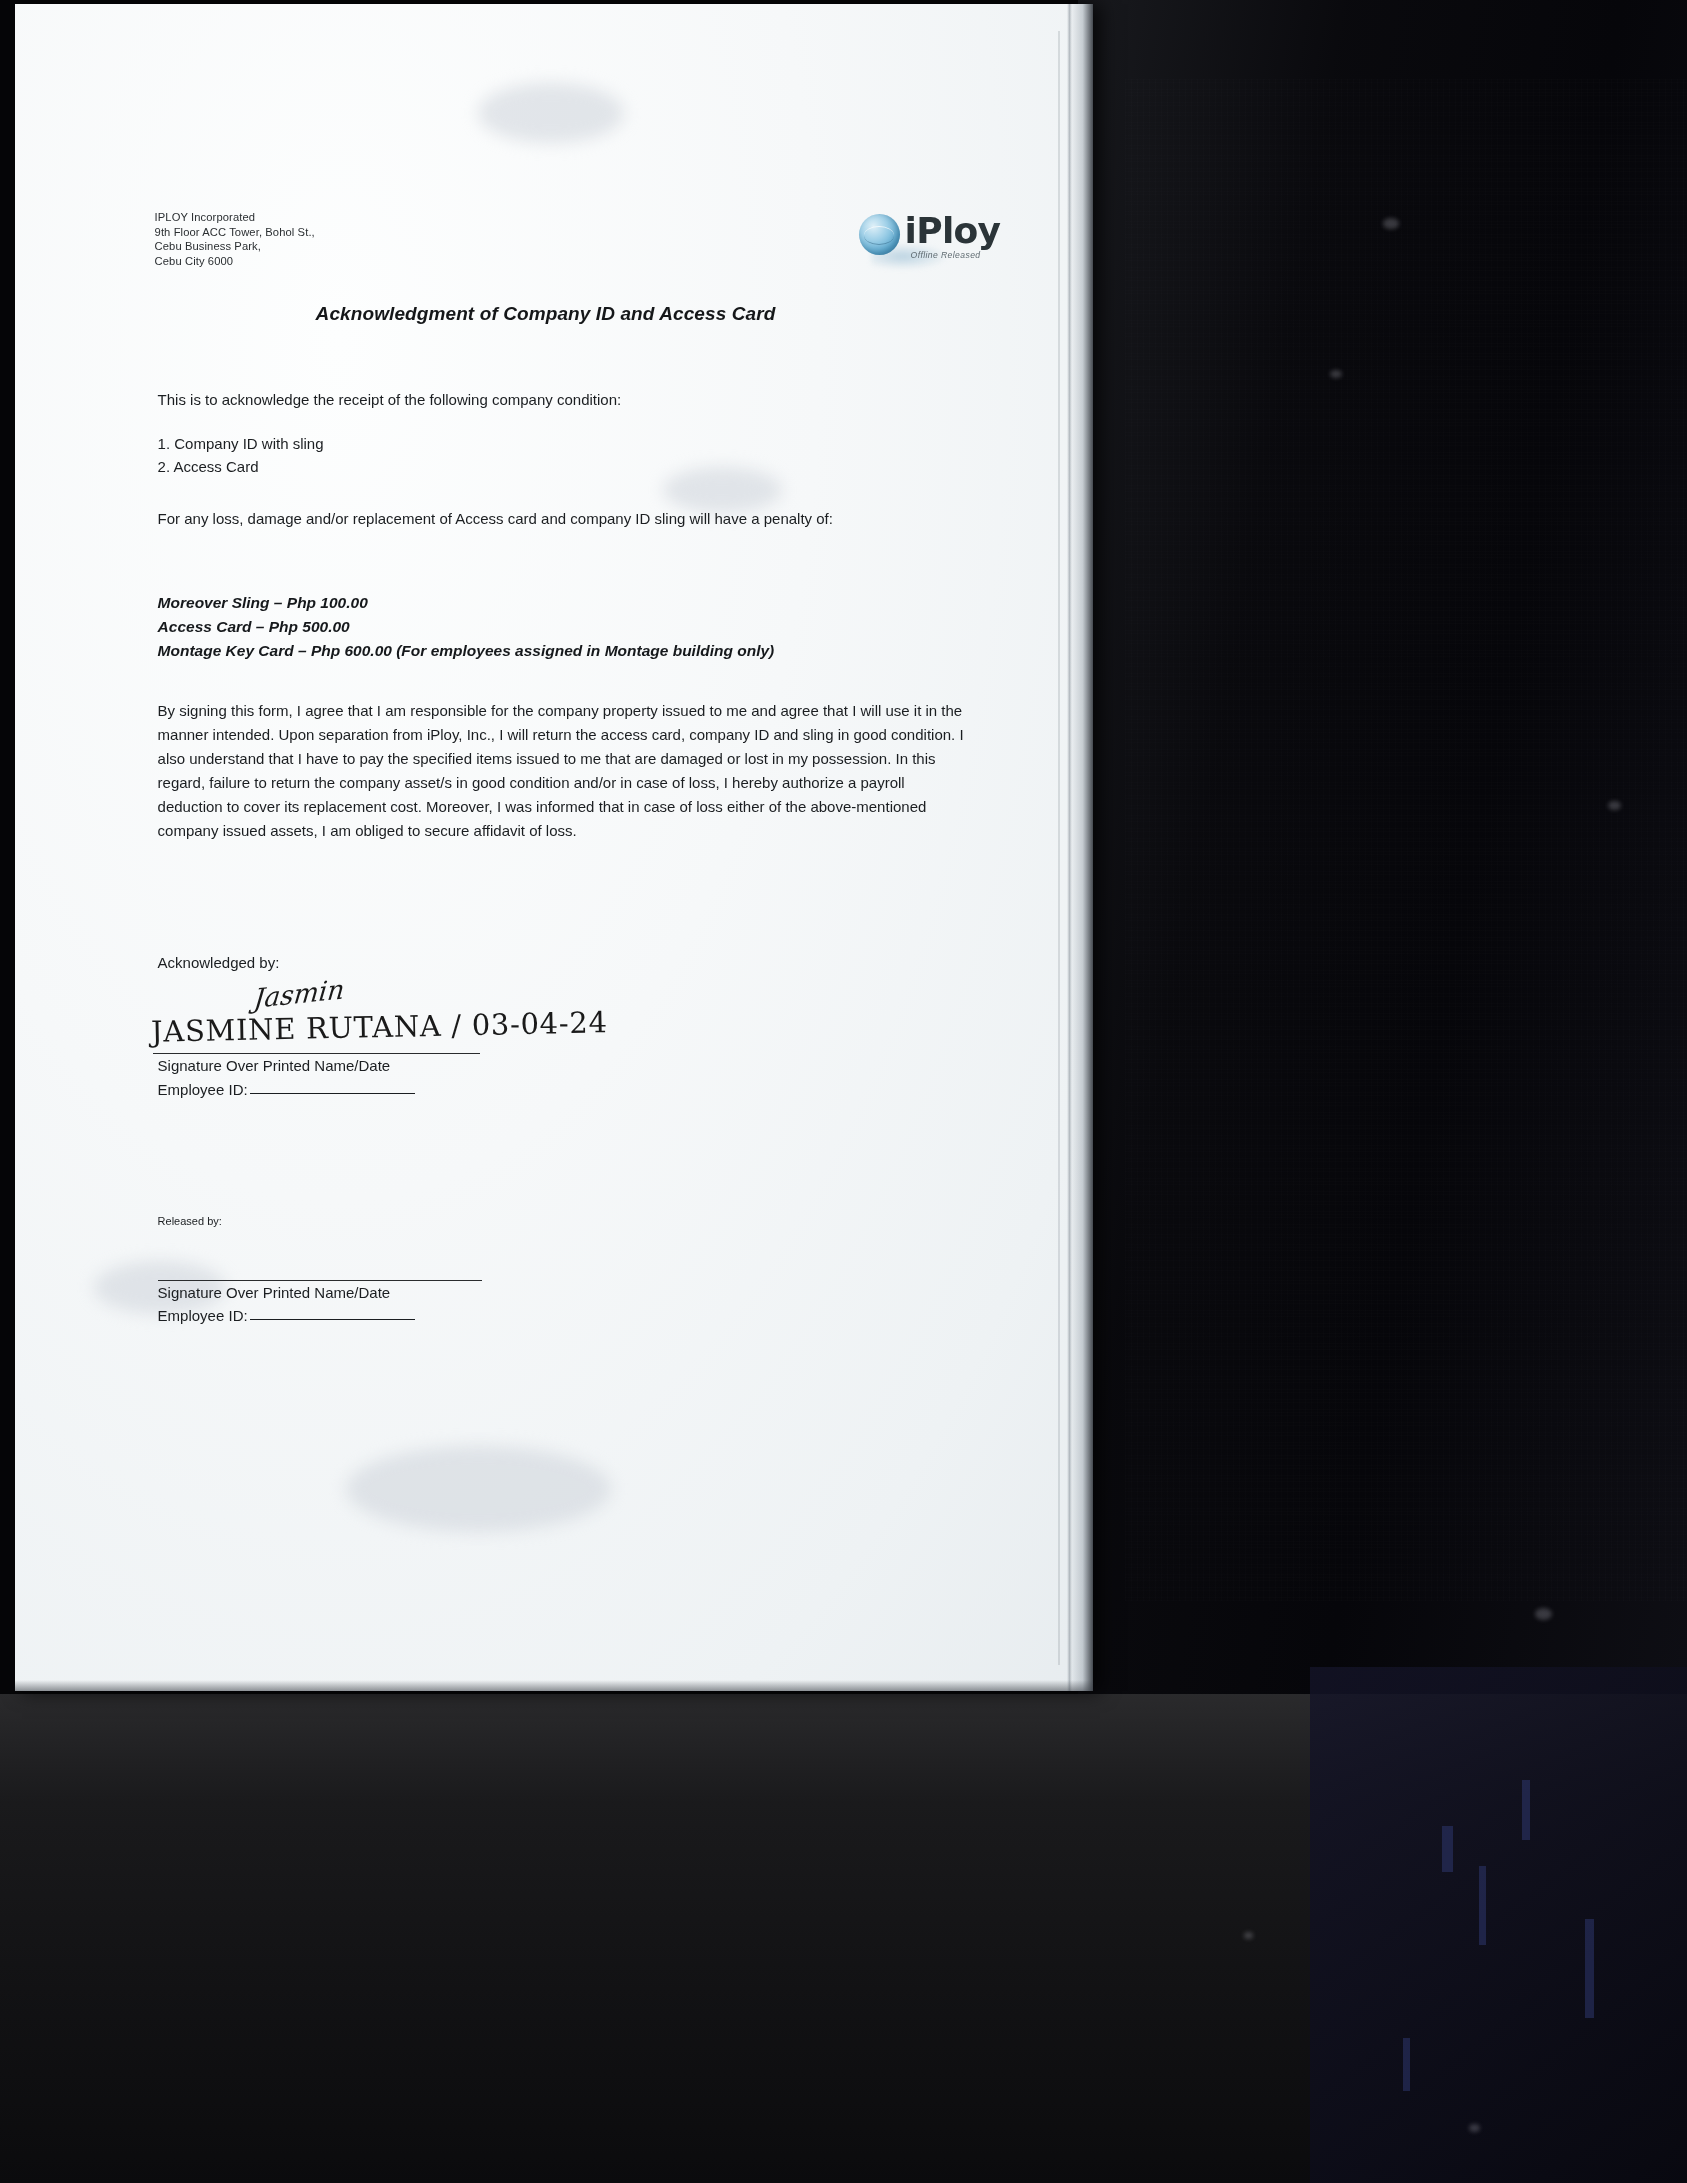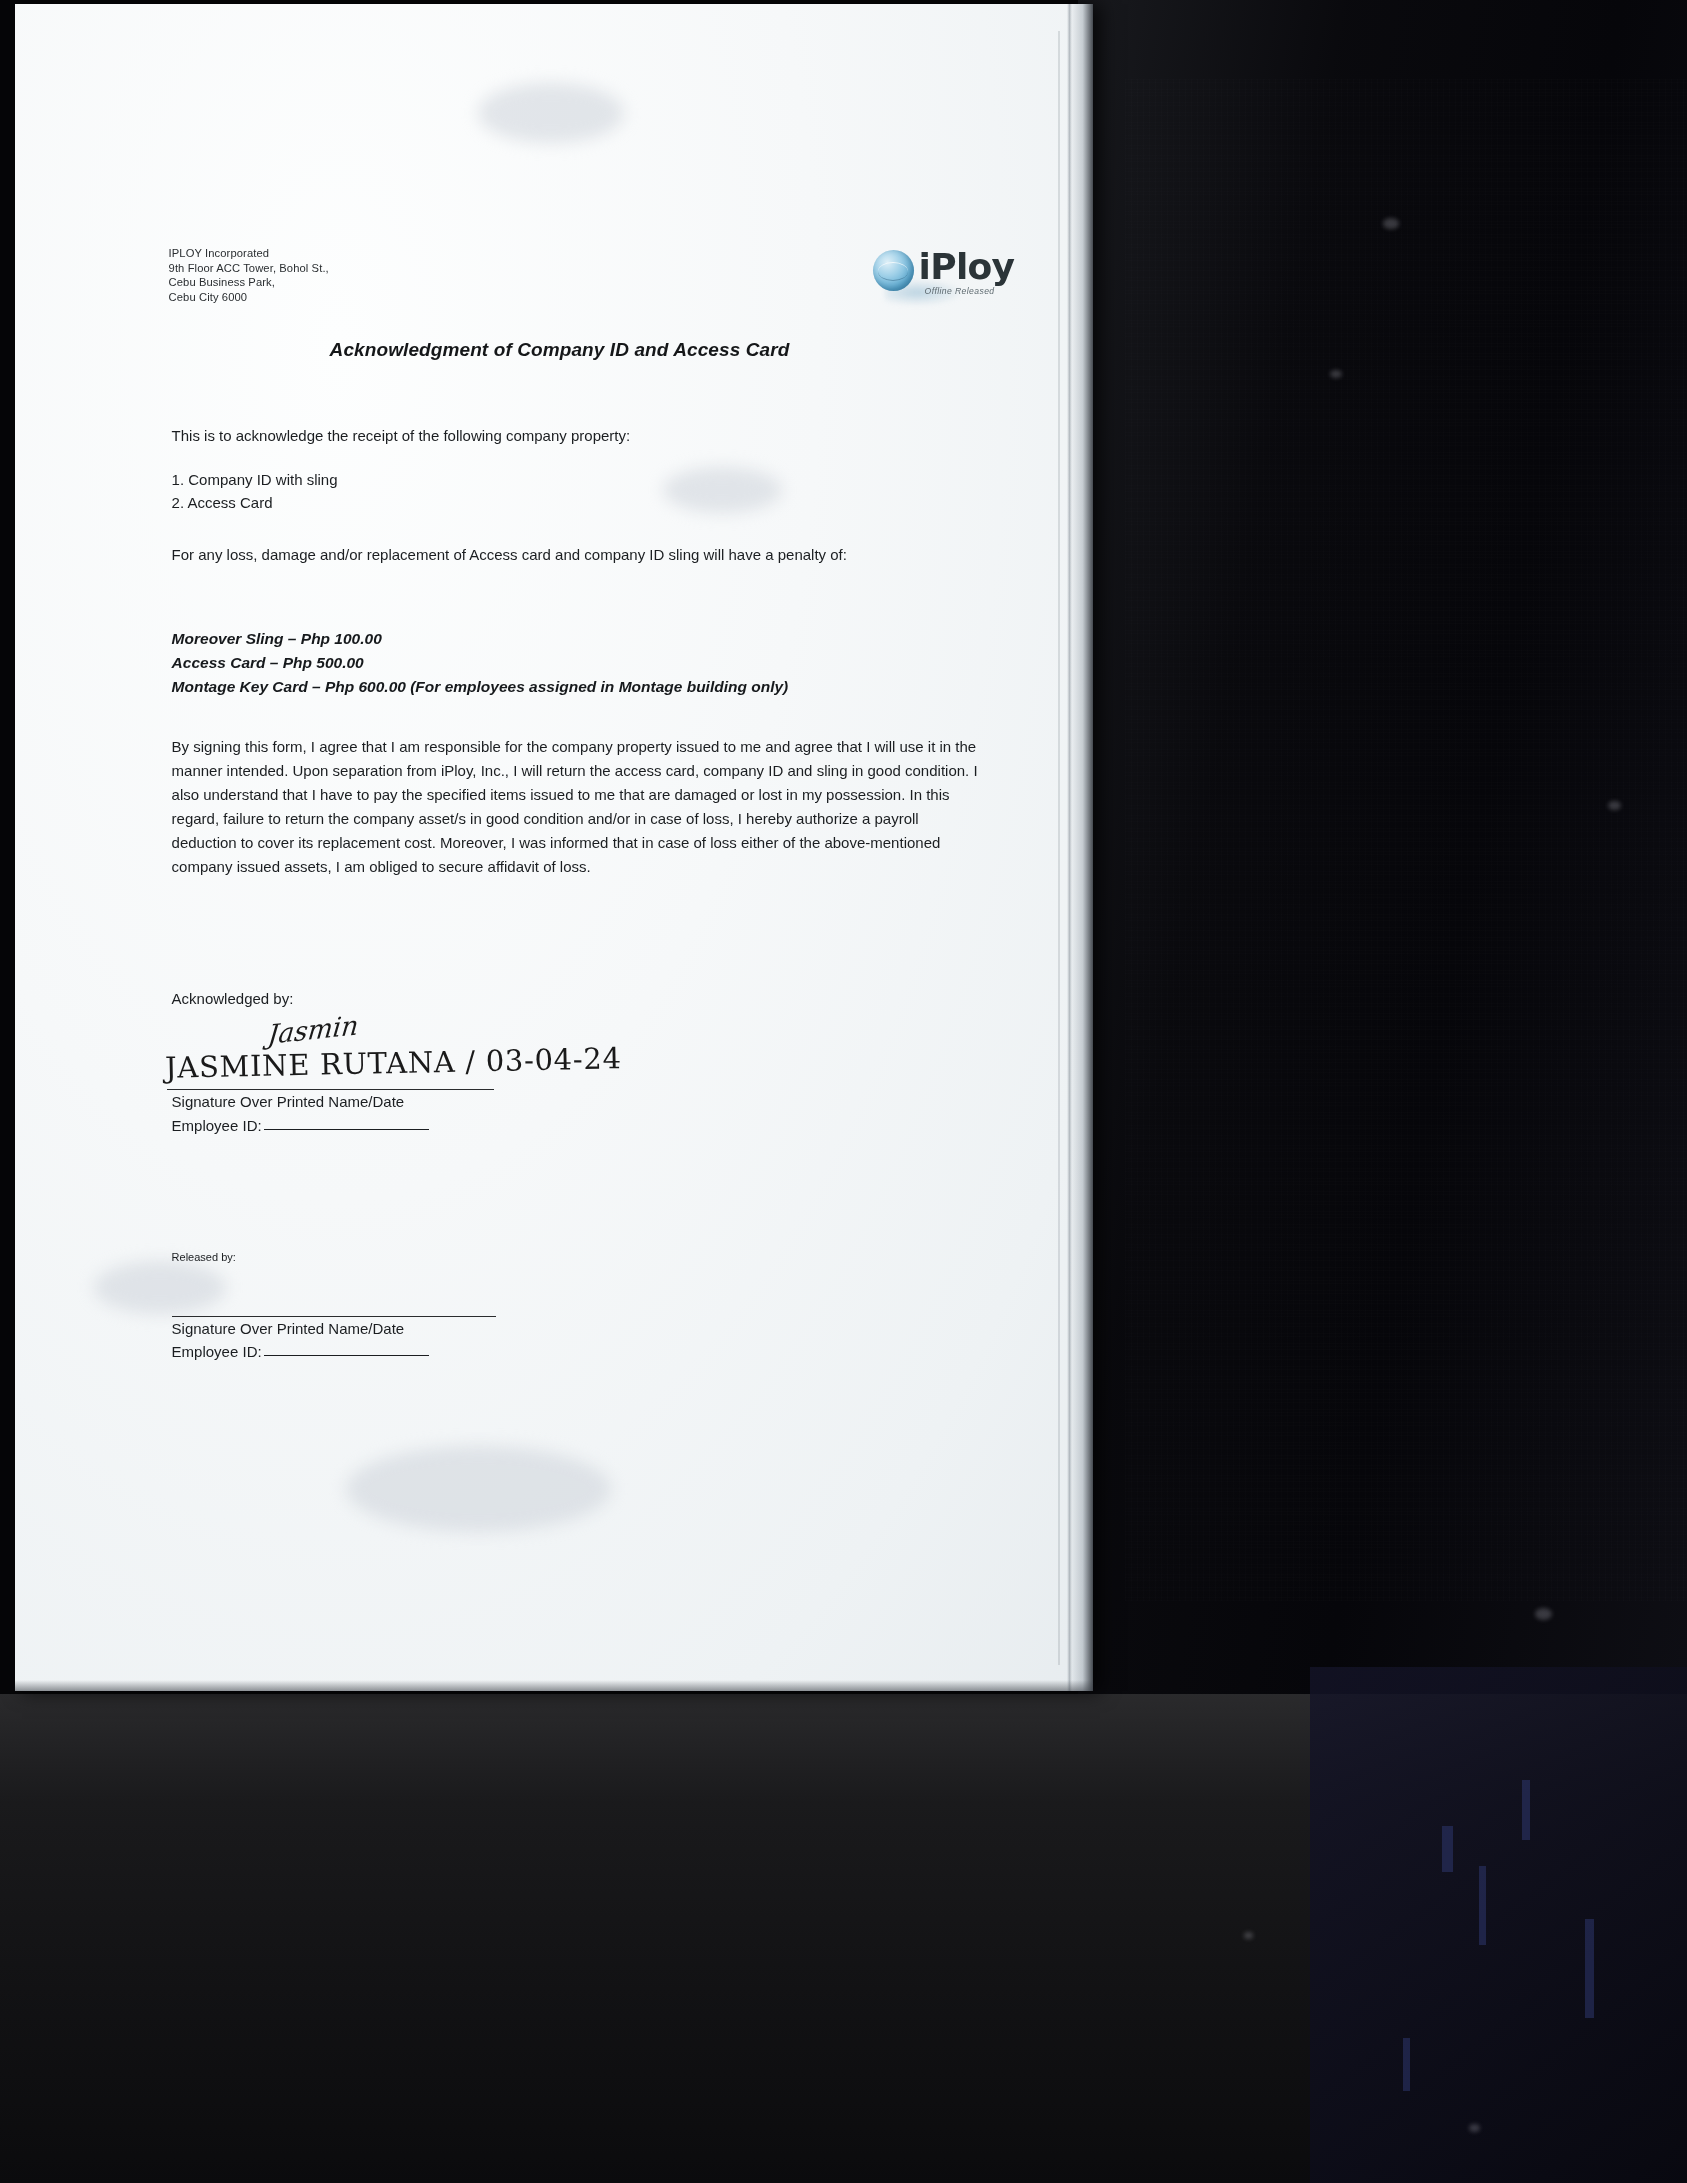--- a/index.html
+++ b/index.html
@@ -82,23 +82,22 @@
     position: absolute;
     border-radius: 50%;
     background: rgba(205,212,218,0.55);
     filter: blur(8px);
     pointer-events: none;
   }
 
   
   .doc {
     position: absolute;
-    left: 14px; top: 0; width: 100%; height: 100%;
+    left: 0; top: 0; width: 100%; height: 100%;
     color: #16181a;
-    margin-top: 36px;
   }
 
   #letterhead-address {
     position: absolute;
     left: 140px; top: 206px;
     font-size: 11.2px;
     line-height: 14.6px;
     color: #2a2e31;
     letter-spacing: 0.1px;
     white-space: pre-line;
@@ -316,21 +315,21 @@
 
     <div id="logo">
       <div id="logo-ink-blot"></div>
       <div id="logo-globe"></div>
       <div id="logo-text">iPloy</div>
       <div id="logo-tagline">Offline Released</div>
     </div>
 
     <div id="doc-title">Acknowledgment of Company ID and Access Card</div>
 
-    <div id="intro" class="body-text">This is to acknowledge the receipt of the following company property:</div>
+    <div id="intro" class="body-text">This is to acknowledge the receipt of the following company condition:</div>
 
     <div id="items" class="body-text">
       <span class="item">1. Company ID with sling</span>
       <span class="item">2. Access Card</span>
     </div>
 
     <div id="penalty-note" class="body-text">For any loss, damage and/or replacement of Access card and company ID sling will have a penalty of:</div>
 
     <div id="fees" class="fees">
       <div>Moreover Sling – Php 100.00</div>

